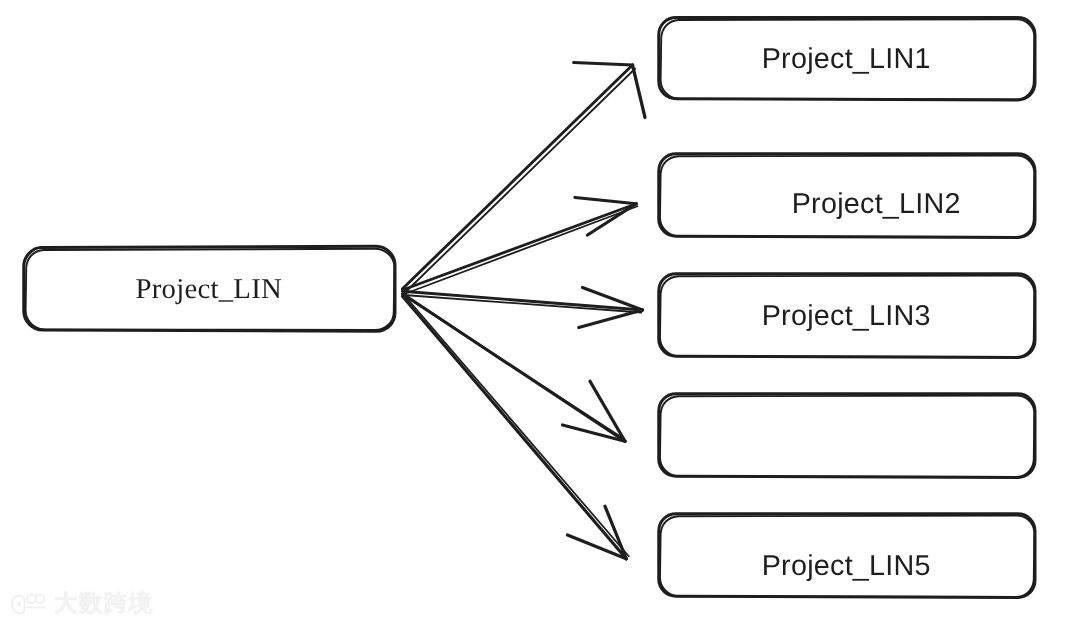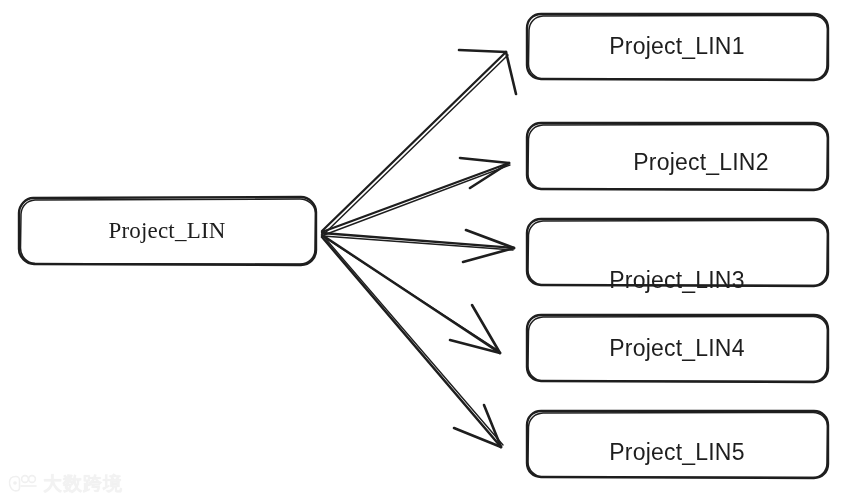--- a/index.html
+++ b/index.html
@@ -38,21 +38,21 @@
     font-size: 23px;
     font-weight: 400;
     letter-spacing: 0.2px;
     white-space: nowrap;
     pointer-events: none;
   }
   
   #node-source-label { left: 18px;  top: 197px; width: 298px; height: 67px; font-family: Liberation Serif, serif; }
   #node-t1-label     { left: 526px; top: 13px;  width: 302px; height: 67px; }
   #node-t2-label     { left: 526px; top: 128px; width: 350px; height: 68px; }
-  #node-t3-label     { left: 526px; top: 218px; width: 302px; height: 68px; margin-top: 28px; }
+  #node-t3-label     { left: 526px; top: 218px; width: 302px; height: 68px; }
   #node-t4-label     { left: 526px; top: 314px; width: 302px; height: 68px; }
   #node-t5-label     { left: 526px; top: 410px; width: 302px; height: 84px; }
 
   .watermark {
     position: absolute;
     left: 8px;
     bottom: 6px;
     display: flex;
     align-items: center;
     gap: 5px;
@@ -150,21 +150,20 @@
   </svg>
 
   <div class="node-label" id="node-source-label">Project_LIN</div>
 
   <div class="node-label" id="node-t1-label">Project_LIN1</div>
 
   <div class="node-label" id="node-t2-label">Project_LIN2</div>
 
   <div class="node-label" id="node-t3-label">Project_LIN3</div>
 
-  <div class="node-label" id="node-t4-label">Project_LIN4</div>
 
   <div class="node-label" id="node-t5-label">Project_LIN5</div>
 
   <div class="watermark">
     <svg class="watermark-mark" viewBox="0 0 30 22" xmlns="http://www.w3.org/2000/svg">
       <path d="M3,6 C1.5,8 1,12 2.5,15 C4,18 7,19.5 10,18.5 C11,18 11.5,17 11.5,16 L11.5,8 C11.5,6 10,4.5 8,4.5 C6,4.5 4,5 3,6 Z" fill="none" stroke="#f0f0f0" stroke-width="1.6" stroke-linejoin="round"></path>
       <circle cx="7" cy="11" r="1.8" fill="#f0f0f0"></circle>
       <circle cx="17" cy="7" r="3.4" fill="none" stroke="#f0f0f0" stroke-width="1.6"></circle>
       <circle cx="24" cy="7" r="3.4" fill="none" stroke="#f0f0f0" stroke-width="1.6"></circle>
       <path d="M13,14 L28,14" stroke="#f0f0f0" stroke-width="1.6" stroke-linecap="round"></path>

